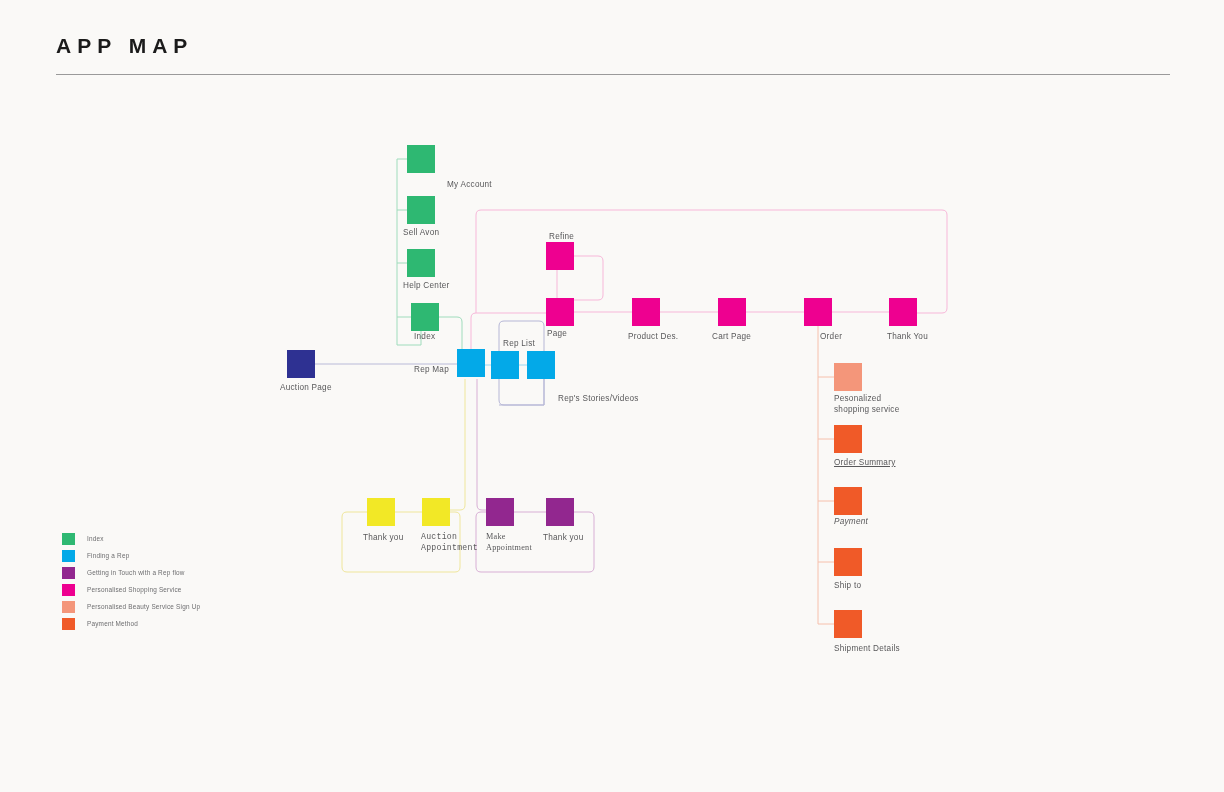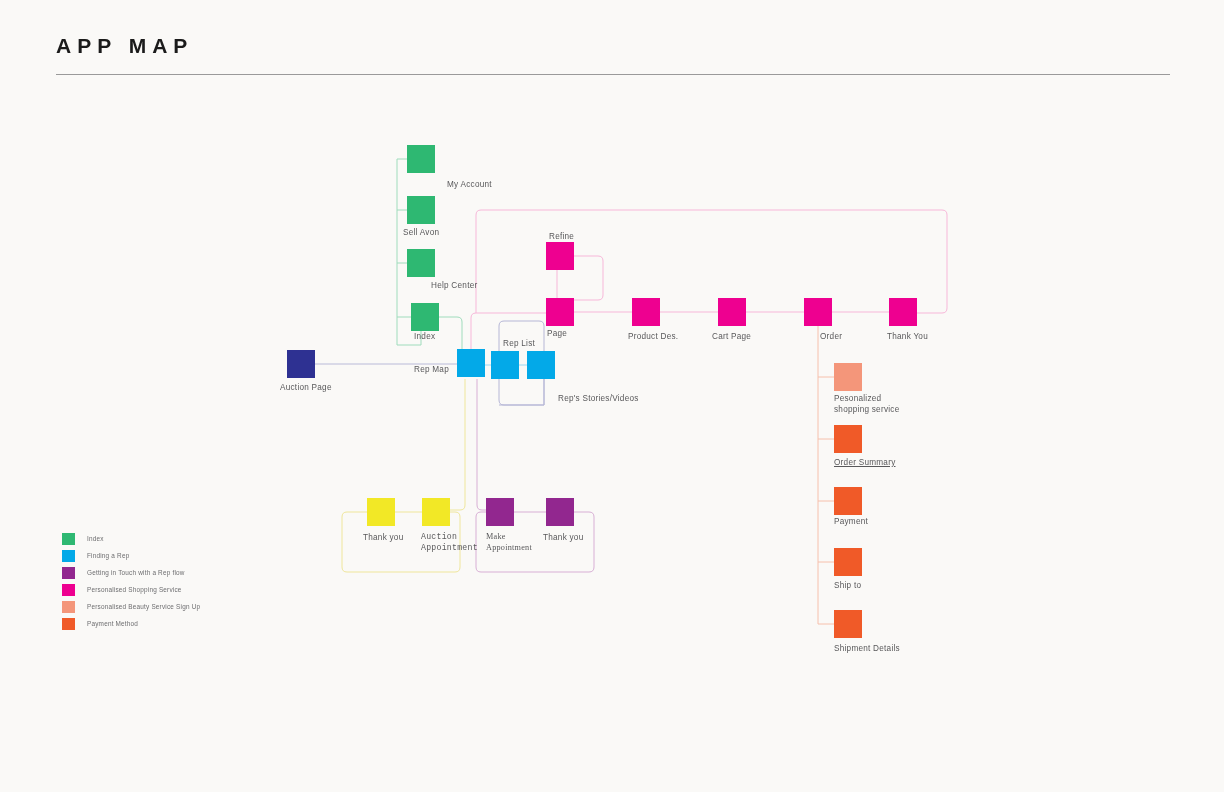--- a/index.html
+++ b/index.html
@@ -97,21 +97,21 @@
       <path d="M486,512 L481,512 Q476,512 476,517 L476,567 Q476,572 481,572 L589,572 Q594,572 594,567 L594,517 Q594,512 589,512 L574,512" stroke="#d8afd5"></path>
     </g>
   </svg>
 
   <div id="node-layer">
       <div class="node" style="left: 407px; top: 145px; background: rgb(46, 184, 114);"></div>
       <div class="node-label" style="left: 403px; top: 180px; padding-left: 44px;">My Account</div>
       <div class="node" style="left: 407px; top: 196px; background: rgb(46, 184, 114);"></div>
       <div class="node-label" style="left: 403px; top: 228px;">Sell Avon</div>
       <div class="node" style="left: 407px; top: 249px; background: rgb(46, 184, 114);"></div>
-      <div class="node-label" style="left: 403px; top: 281px; margin-left: 28px;">Help Center</div>
+      <div class="node-label" style="left: 403px; top: 281px;">Help Center</div>
       <div class="node" style="left: 411px; top: 303px; background: rgb(46, 184, 114);"></div>
       <div class="node-label" style="left: 414px; top: 332px;">Index</div>
       <div class="node" style="left: 287px; top: 350px; background: rgb(46, 49, 146);"></div>
       <div class="node-label" style="left: 280px; top: 383px;">Auction Page</div>
       <div class="node" style="left: 457px; top: 349px; background: rgb(3, 169, 232);"></div>
       <div class="node-label" style="left: 414px; top: 365px;">Rep Map</div>
       <div class="node" style="left: 491px; top: 351px; background: rgb(3, 169, 232);"></div>
       <div class="node-label" style="left: 503px; top: 339px;">Rep List</div>
       <div class="node" style="left: 527px; top: 351px; background: rgb(3, 169, 232);"></div>
       <div class="node-label" style="left: 558px; top: 357px; margin-top: 37px;">Rep's Stories/Videos</div>
@@ -126,21 +126,21 @@
       <div class="node" style="left: 804px; top: 298px; background: rgb(238, 0, 144);"></div>
       <div class="node-label" style="left: 820px; top: 332px;">Order</div>
       <div class="node" style="left: 889px; top: 298px; background: rgb(238, 0, 144);"></div>
       <div class="node-label" style="left: 887px; top: 332px;">Thank You</div>
       <div class="node" style="left: 834px; top: 363px; background: rgb(244, 150, 122);"></div>
       <div class="node-label" style="left: 834px; top: 394px;">Pesonalized
 shopping service</div>
       <div class="node" style="left: 834px; top: 425px; background: rgb(240, 90, 40);"></div>
       <div class="node-label" style="left: 834px; top: 458px; text-decoration: underline;">Order Summary</div>
       <div class="node" style="left: 834px; top: 487px; background: rgb(240, 90, 40);"></div>
-      <div class="node-label" style="left: 834px; top: 517px;">Payment</div>
+      <div class="node-label" style="left: 834px; top: 517px; font-style: italic;">Payment</div>
       <div class="node" style="left: 834px; top: 548px; background: rgb(240, 90, 40);"></div>
       <div class="node-label" style="left: 834px; top: 581px;">Ship to</div>
       <div class="node" style="left: 834px; top: 610px; background: rgb(240, 90, 40);"></div>
       <div class="node-label" style="left: 834px; top: 644px;">Shipment Details</div>
       <div class="node" style="left: 367px; top: 498px; background: rgb(242, 232, 38);"></div>
       <div class="node-label" style="left: 363px; top: 533px;">Thank you</div>
       <div class="node" style="left: 422px; top: 498px; background: rgb(242, 232, 38);"></div>
       <div class="node-label" style="left: 421px; top: 532px; font-family: Liberation Mono, monospace;">Auction
 Appointment</div>
       <div class="node" style="left: 486px; top: 498px; background: rgb(146, 39, 143);"></div>

